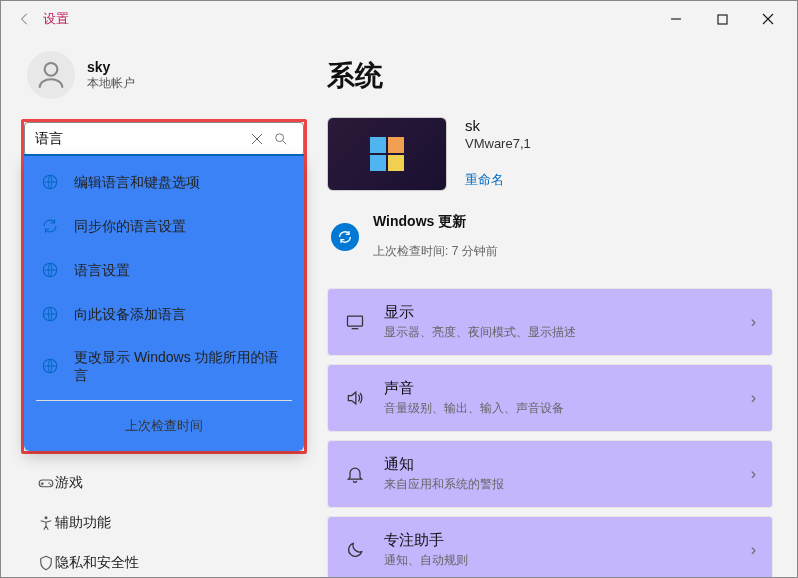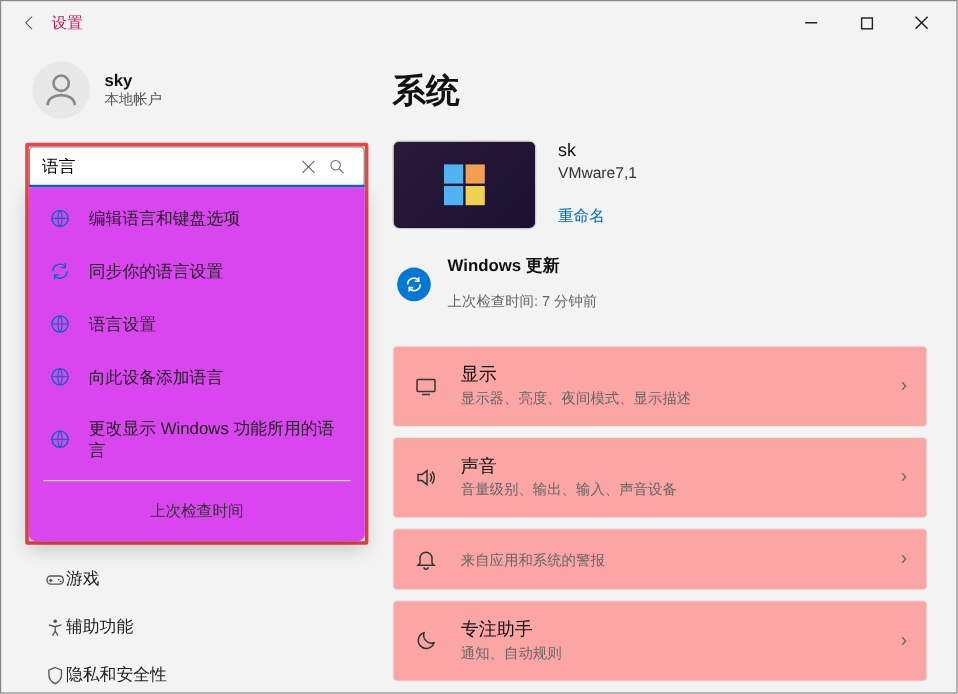--- a/index.html
+++ b/index.html
@@ -19,21 +19,21 @@
 .avatar { width: 48px; height: 48px; border-radius: 50%; background: #e8e8e8; display: flex; align-items: center; justify-content: center; }
 .profile-text .name { font-size: 14px; font-weight: 600; color: #111; }
 .profile-text .desc { font-size: 12px; color: #555; }
 
 .search-wrap { position: relative; border: 3px solid #e44; border-radius: 2px; }
 .search-box { background: #fff; border: 1px solid #888; border-radius: 4px; height: 34px; display: flex; align-items: center; padding: 0 10px; }
 .search-box input { flex: 1; border: none; outline: none; font-size: 14px; background: transparent; }
 .search-box .sbtn { width: 24px; display: flex; align-items: center; justify-content: center; color: #666; cursor: pointer; }
 .search-underline { height: 2px; background: #0067c0; margin-top: -2px; }
 
-.dropdown { background: #d946ef; border-radius: 0 0 6px 6px; box-shadow: 0 6px 16px rgba(0,0,0,0.2); padding: 4px 0; }
+.dropdown { background: #3b82f6; border-radius: 0 0 6px 6px; box-shadow: 0 6px 16px rgba(0,0,0,0.2); padding: 4px 0; }
 .dd-item { display: flex; align-items: center; gap: 14px; padding: 12px 16px; cursor: pointer; }
 .dd-icon { width: 20px; height: 20px; color: #0067c0; flex-shrink: 0; display:flex; align-items:center; justify-content:center; }
 .dd-label { font-size: 14px; color: #222; line-height: 1.3; }
 .dd-divider { height: 1px; background: #ddd; margin: 4px 12px; }
 .dd-all { text-align: center; padding: 12px; font-size: 13px; color: #333; cursor: pointer; }
 
 .nav-item { display: flex; align-items: center; gap: 0; padding: 10px 12px; margin: 2px 4px; border-radius: 4px; cursor: pointer; }
 .nav-item .nav-icon { width: 18px; height: 18px; color: #444; display:flex; align-items:center; justify-content:center; }
 .nav-item .nav-label { font-size: 14px; color: #222; }
 
@@ -44,21 +44,21 @@
 .winlogo div:nth-child(1){ background:#4fb4f0; } .winlogo div:nth-child(2){ background:#f0a050; } .winlogo div:nth-child(3){ background:#4fb4f0; } .winlogo div:nth-child(4){ background:#f0d050; }
 .sysmeta .pcname { font-size: 15px; font-weight: 400; color: #111; }
 .sysmeta .pcmodel { font-size: 13px; color: #333; margin-top: 2px; }
 .sysmeta .rename { font-size: 13px; color: #0067c0; margin-top: 20px; cursor: pointer; }
 
 .update-row { display: flex; align-items: center; gap: 14px; margin-left: 4px; margin-bottom: 28px; }
 .update-icon { width: 28px; height: 28px; border-radius: 50%; background: #0078d4; color: #fff; display:flex; align-items:center; justify-content:center; }
 .update-text .t1 { font-size: 14px; font-weight: 600; color: #111; }
 .update-text .t2 { font-size: 12px; color: #666; margin-top: 12px; }
 
-.card { background: #fca5a5; border: 1px solid #e6e6e6; border-radius: 4px; padding: 14px 16px; display: flex; align-items: center; gap: 18px; margin-bottom: 8px; cursor: pointer; }
+.card { background: #c4b5fd; border: 1px solid #e6e6e6; border-radius: 4px; padding: 14px 16px; display: flex; align-items: center; gap: 18px; margin-bottom: 8px; cursor: pointer; }
 .card .card-icon { width: 22px; height: 22px; color: #333; display:flex; align-items:center; justify-content:center; flex-shrink:0; }
 .card .card-text { flex: 1; }
 .card .card-title { font-size: 15px; color: #111; }
 .card .card-sub { font-size: 12px; color: #666; margin-top: 2px; }
 .card .chev { color: #666; }
 </style>
 </head>
 <body>
 
 <div class="titlebar">
@@ -261,20 +261,21 @@
       <div class="chev">›</div>
     </div>
 
     <div class="card">
       <div class="card-icon">
           <svg width="20" height="20" viewBox="0 0 24 24">
             <path d="M6 16V11a6 6 0 0 1 12 0v5l2 2H4l2-2zM10 20a2 2 0 0 0 4 0" stroke="currentColor" fill="none" stroke-width="1.5"></path>
           </svg>
         </div>
       <div class="card-text">
+          <div class="card-title">通知</div>
           <div class="card-sub">来自应用和系统的警报</div>
         </div>
       <div class="chev">›</div>
     </div>
 
     <div class="card">
       <div class="card-icon">
           <svg width="20" height="20" viewBox="0 0 24 24">
             <path d="M20 14A8 8 0 0 1 10 4a8 8 0 1 0 10 10z" stroke="currentColor" fill="none" stroke-width="1.5"></path>
           </svg>

